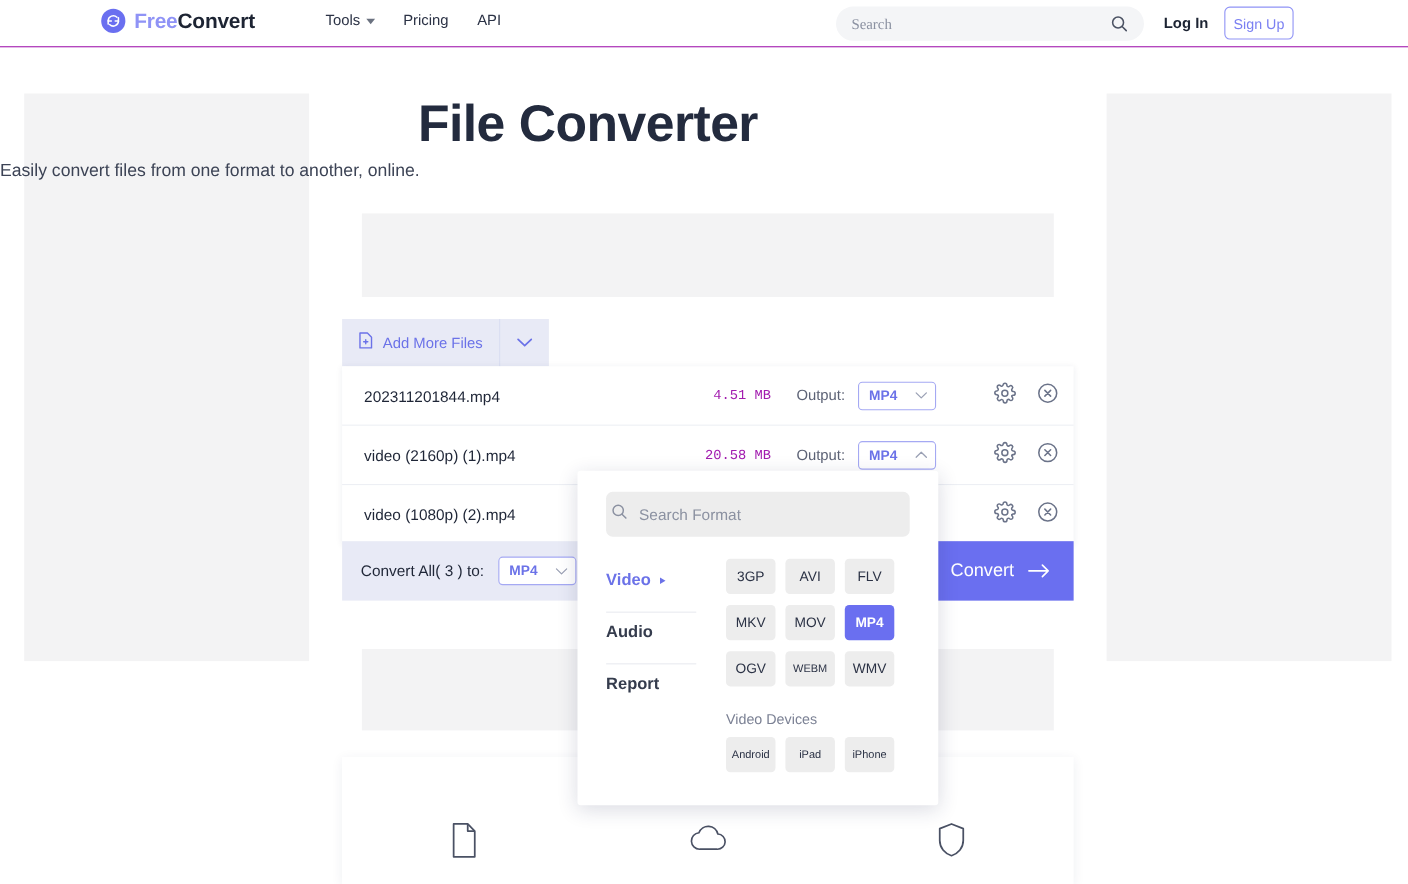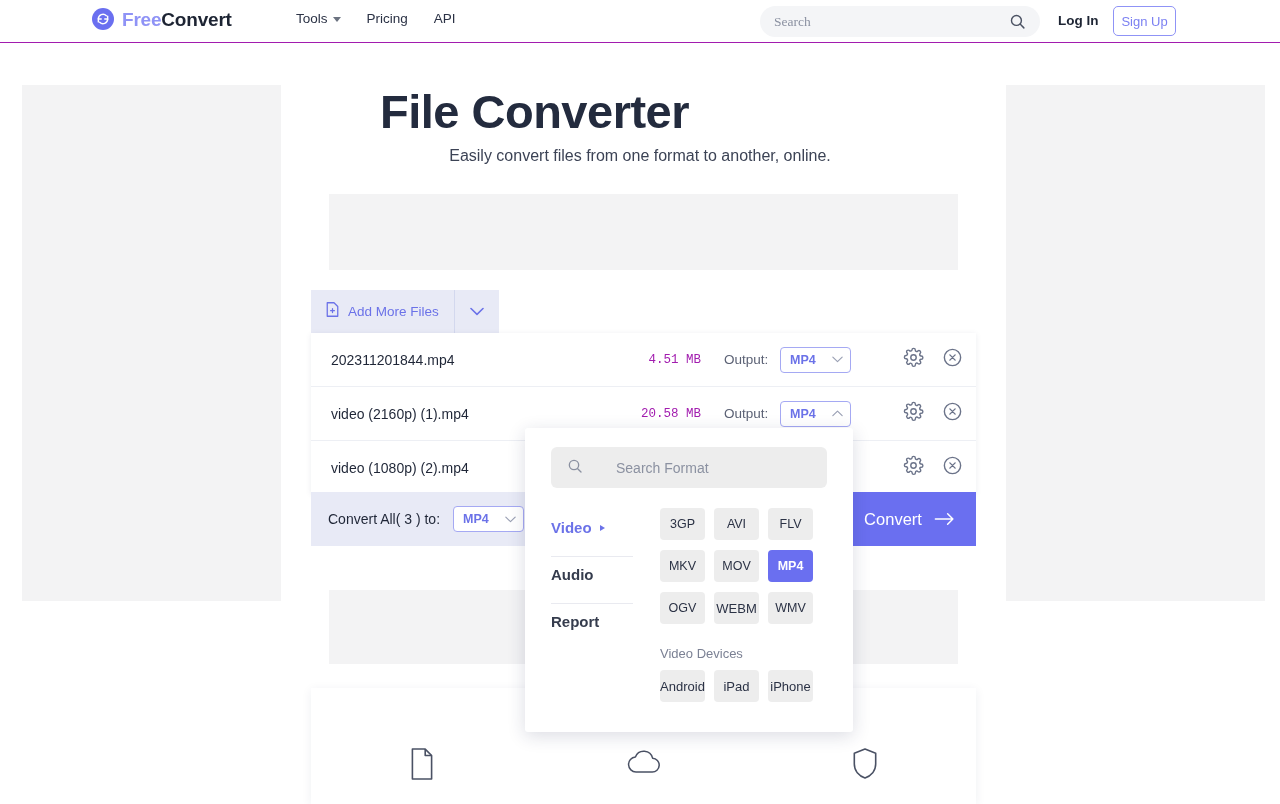--- a/index.html
+++ b/index.html
@@ -88,21 +88,21 @@
   .ad-mid   { position: absolute; left: 329px; top: 590px; width: 629px; height: 74px; background: #f3f3f4; }
 
   
   .hero-title {
     position: absolute; left: 0; top: 84px; width: 1069px;
     text-align: center; font-size: 47px; font-weight: 700;
     color: #232b3e; letter-spacing: -0.5px;
   }
   .hero-sub {
     position: absolute; left: 0; top: 147px; width: 1280px;
-    text-align: center; font-size: 16px; color: #3c4355;
+    text-align: left; font-size: 16px; color: #3c4355;
   }
 
   
   .conv-card {
     position: absolute; left: 311px; top: 290px;
     width: 665px; height: 256px;
     background: #ffffff;
   }
   .addmore-row {
     position: absolute; left: 0; top: 0; display: flex; align-items: stretch;
@@ -176,21 +176,21 @@
   .fmt-panel {
     position: absolute; left: 525px; top: 428px;
     width: 328px; height: 304px;
     background: #ffffff; border-radius: 3px;
     box-shadow: 0 4px 18px rgba(30,40,80,0.16);
     z-index: 40;
   }
   .fmt-search {
     position: absolute; left: 26px; top: 19px;
     width: 276px; height: 41px; background: #ededed; border-radius: 6px;
-    display: flex; align-items: center; padding: 0 16px; box-sizing: border-box; gap: 23px;
+    display: flex; align-items: center; padding: 0 4px; box-sizing: border-box;
   }
   .fmt-search input {
     border: none; background: transparent; outline: none; padding: 0;
     font-family: "Liberation Sans", sans-serif; font-size: 14px;
     color: #3b4254; flex: 1; margin-left: 10px;
   }
   .fmt-search input::placeholder { color: #8b91a1; }
 
   .fmt-cats { position: absolute; left: 26px; top: 82px; width: 82px; }
   .fmt-cat {
@@ -212,21 +212,21 @@
   .fmt-chip {
     height: 32px; background: #ededed; border-radius: 4px;
     display: flex; align-items: center; justify-content: center;
     font-size: 12.5px; color: #2b3245; cursor: pointer;
   }
   .fmt-chip.selected { background: #6a6ff0; color: #ffffff; font-weight: 700; }
   .fmt-subhead {
     font-size: 13px; color: #7b8194; margin: 22px 0 9px 0;
   }
   .fmt-grid.devices { grid-template-columns: repeat(3, 45px); }
-  .fmt-chip.wide { font-size: 13px; }
+  .fmt-chip.wide { font-size: 10px; }
 
   .fmt-scroll-track {
     position: absolute; left: 818px; top: 508px;
     width: 5px; height: 133px; background: #e4e6ea; border-radius: 3px;
   }
   .fmt-scroll-thumb {
     position: absolute; left: 0; top: 0;
     width: 5px; height: 133px; background: #8e949f; border-radius: 3px;
   }
 

